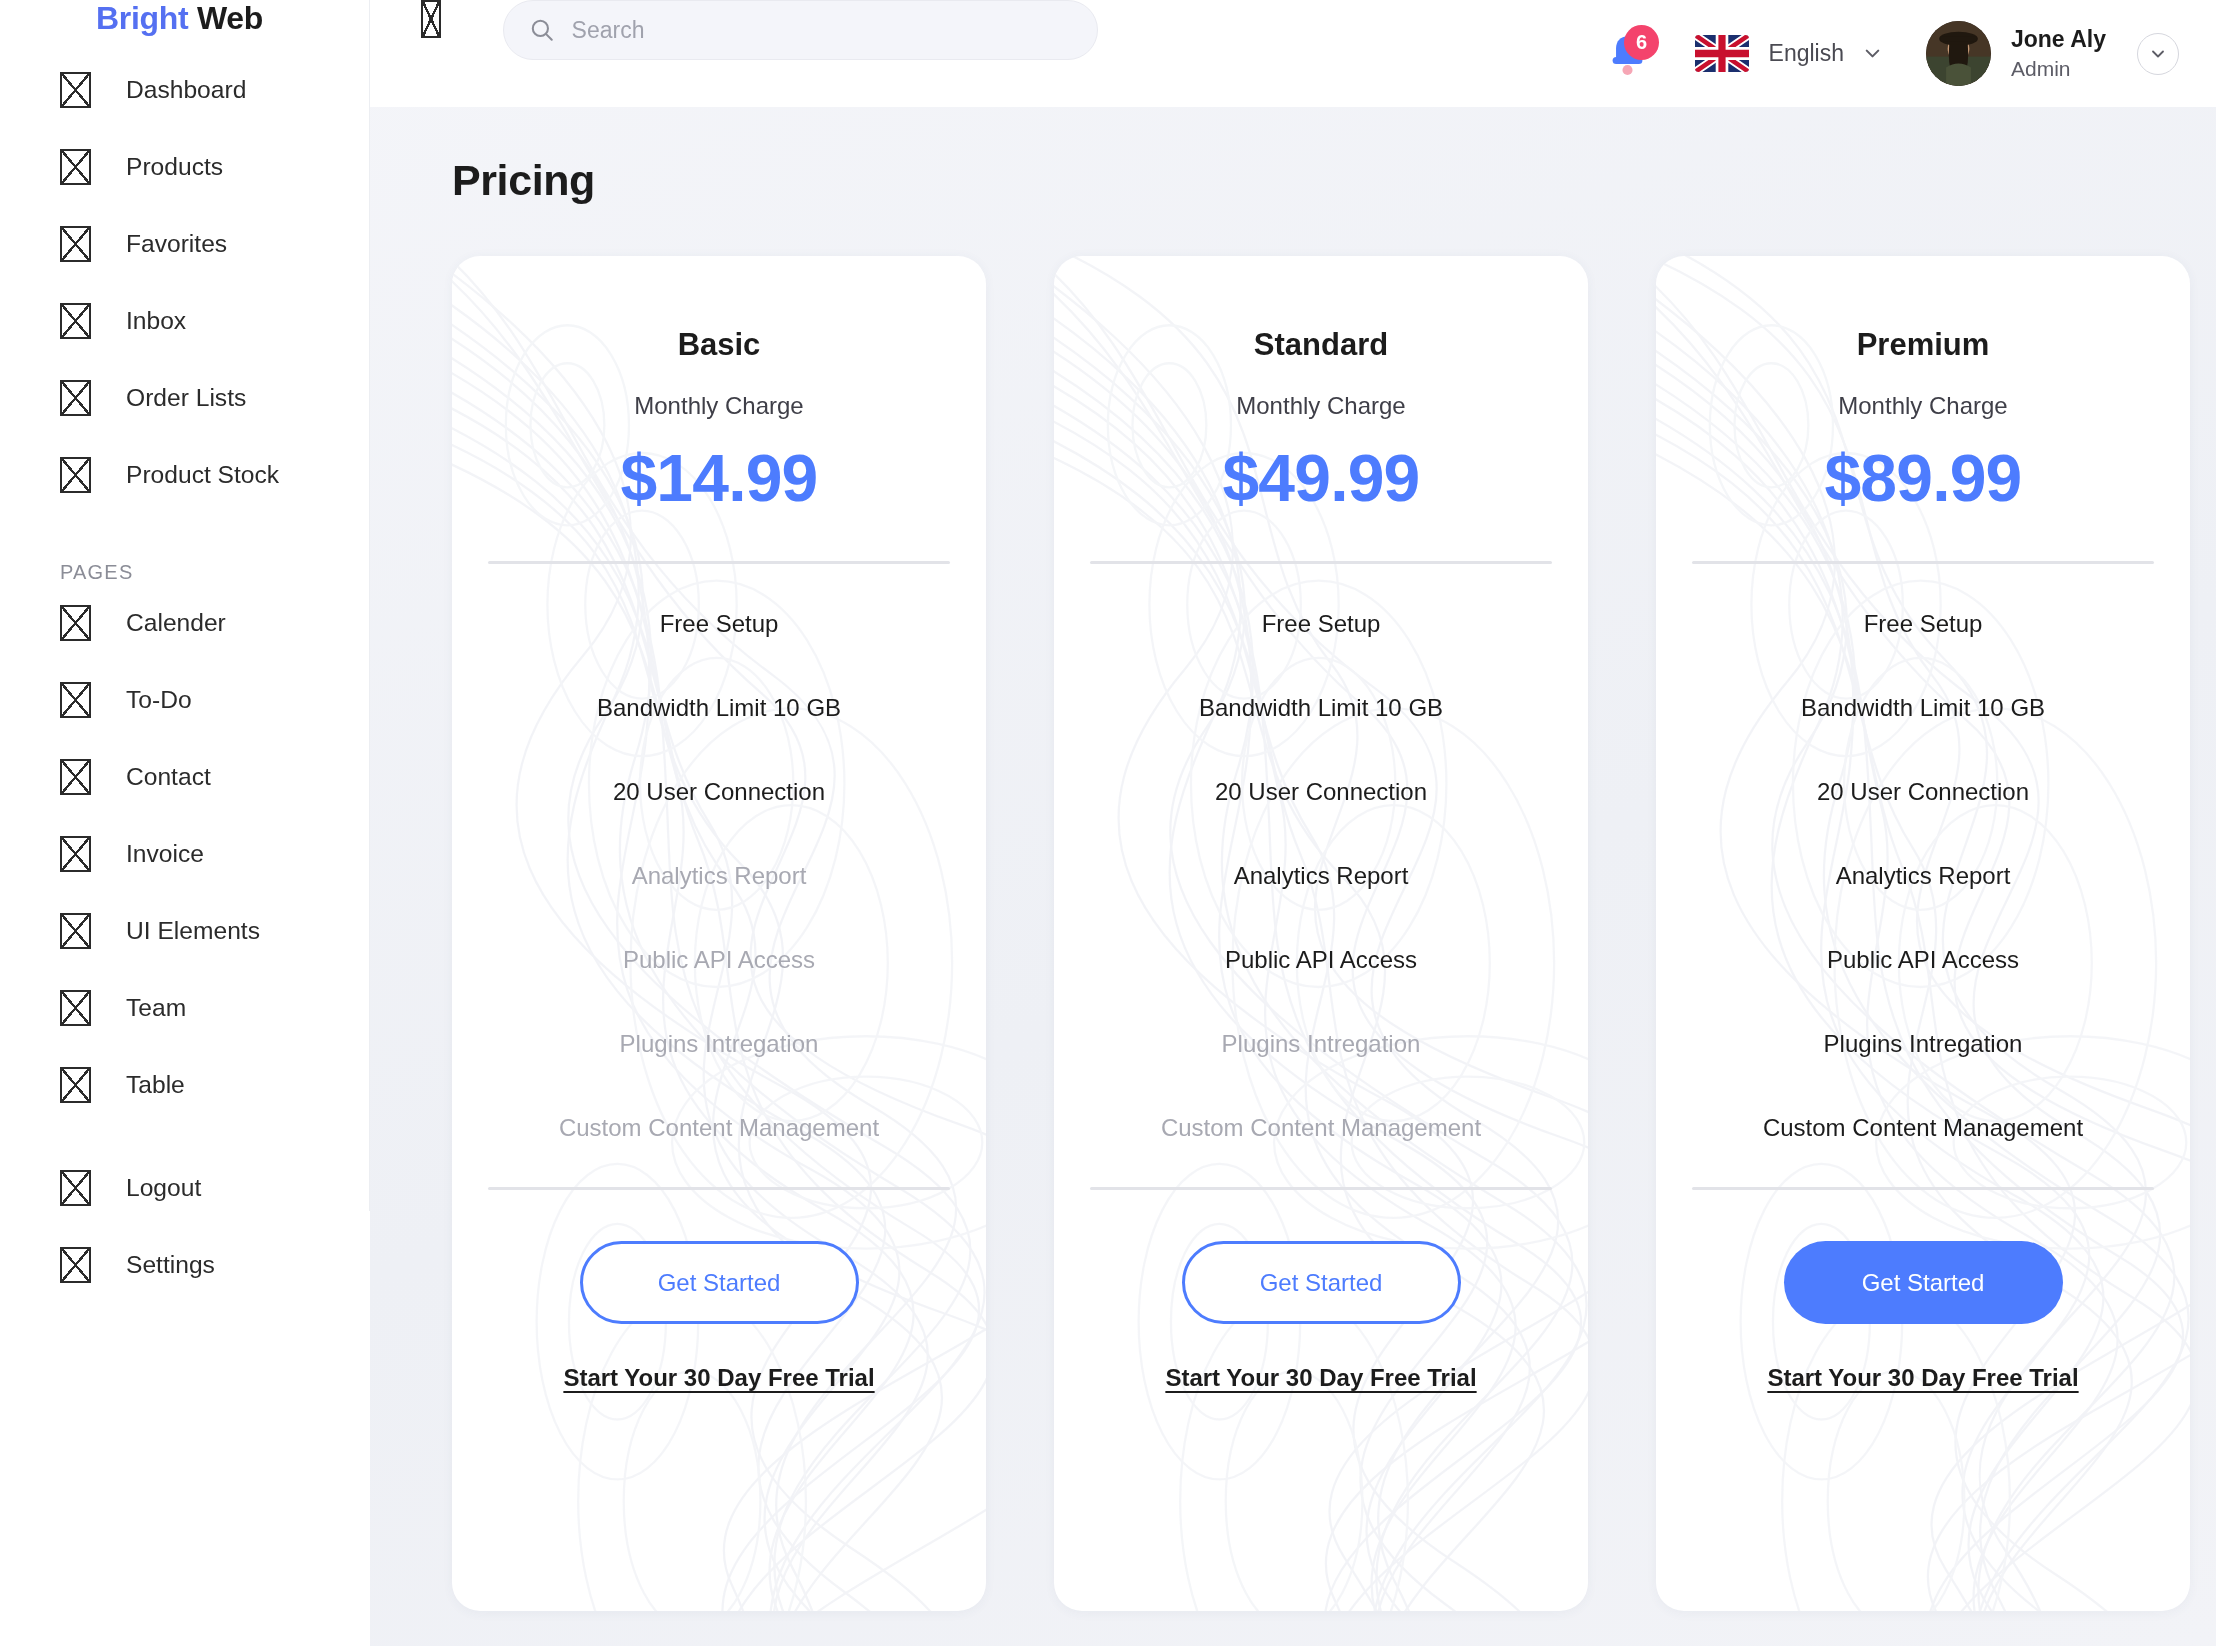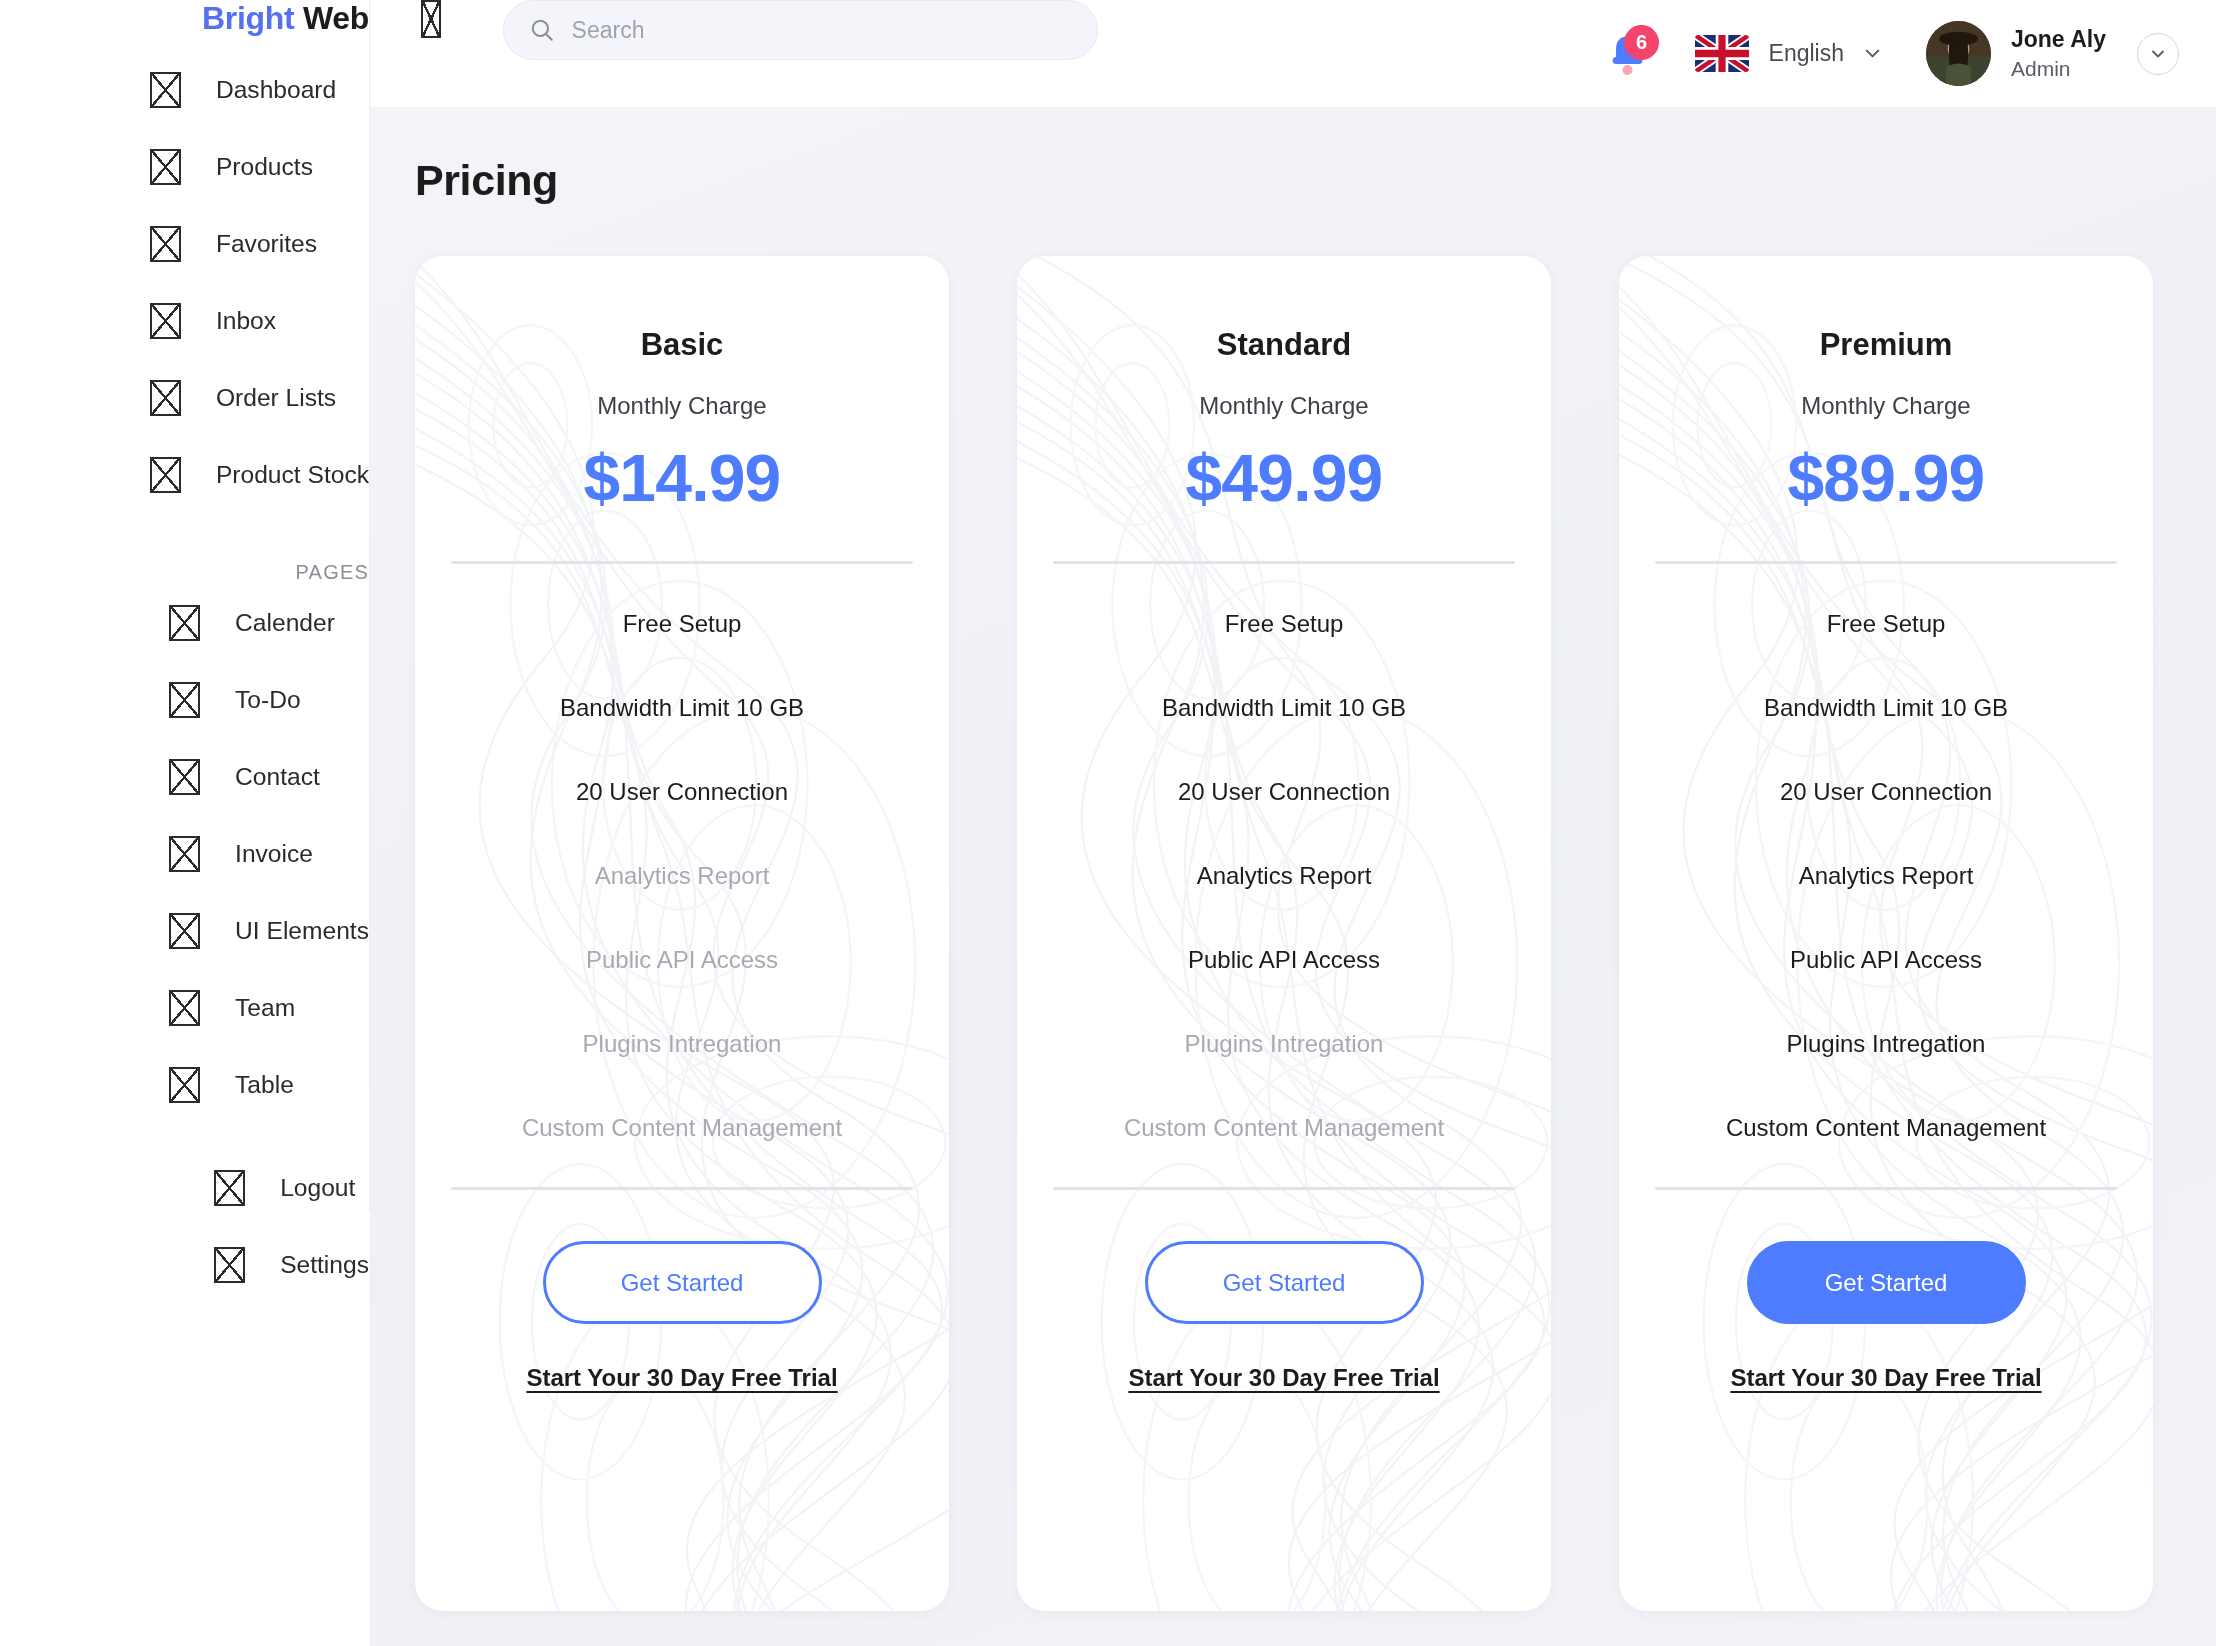--- a/index.html
+++ b/index.html
@@ -11,21 +11,21 @@
     overflow:hidden;
   }
   .app { display:flex; width:2216px; height:1647px; }
 
   
   .sidebar {
     width:370px; height:1211px;
     background:#ffffff;
     border-right:1.5px solid #eceef2;
     flex:0 0 370px;
-    display:flex; flex-direction:column;align-items:flex-end;
+    display:flex; flex-direction:column;
   }
   .logo-wrap {
     height:107px;
     display:flex; align-items:center;
     padding-left:96px;
   }
   .logo { font-size:32px; font-weight:700; letter-spacing:-0.3px; }
   .logo .brand-a { color:#5570f1; }
   .logo .brand-b { color:#1c1c1c; }
 
@@ -146,21 +146,21 @@
   .user-role { font-size:21px; color:#5c5c66; }
   .user-chev {
     margin-left:31px;
     width:42px; height:42px; border-radius:50%;
     border:1.2px solid #d6d7de;
     display:flex; align-items:center; justify-content:center;
     color:#5d5d66; cursor:pointer;
   }
 
   
-  .content { padding:49px 0 0 45px; }
+  .content { padding:49px 0 0 45px;margin-left:37px; }
   .page-title { font-size:43px; font-weight:700; color:#1c1c1c; letter-spacing:-0.4px; }
 
   .cards {
     display:flex;
     gap:68px;
     margin-top:51px;
   }
   .card {
     width:534px;
     height:1355px;

